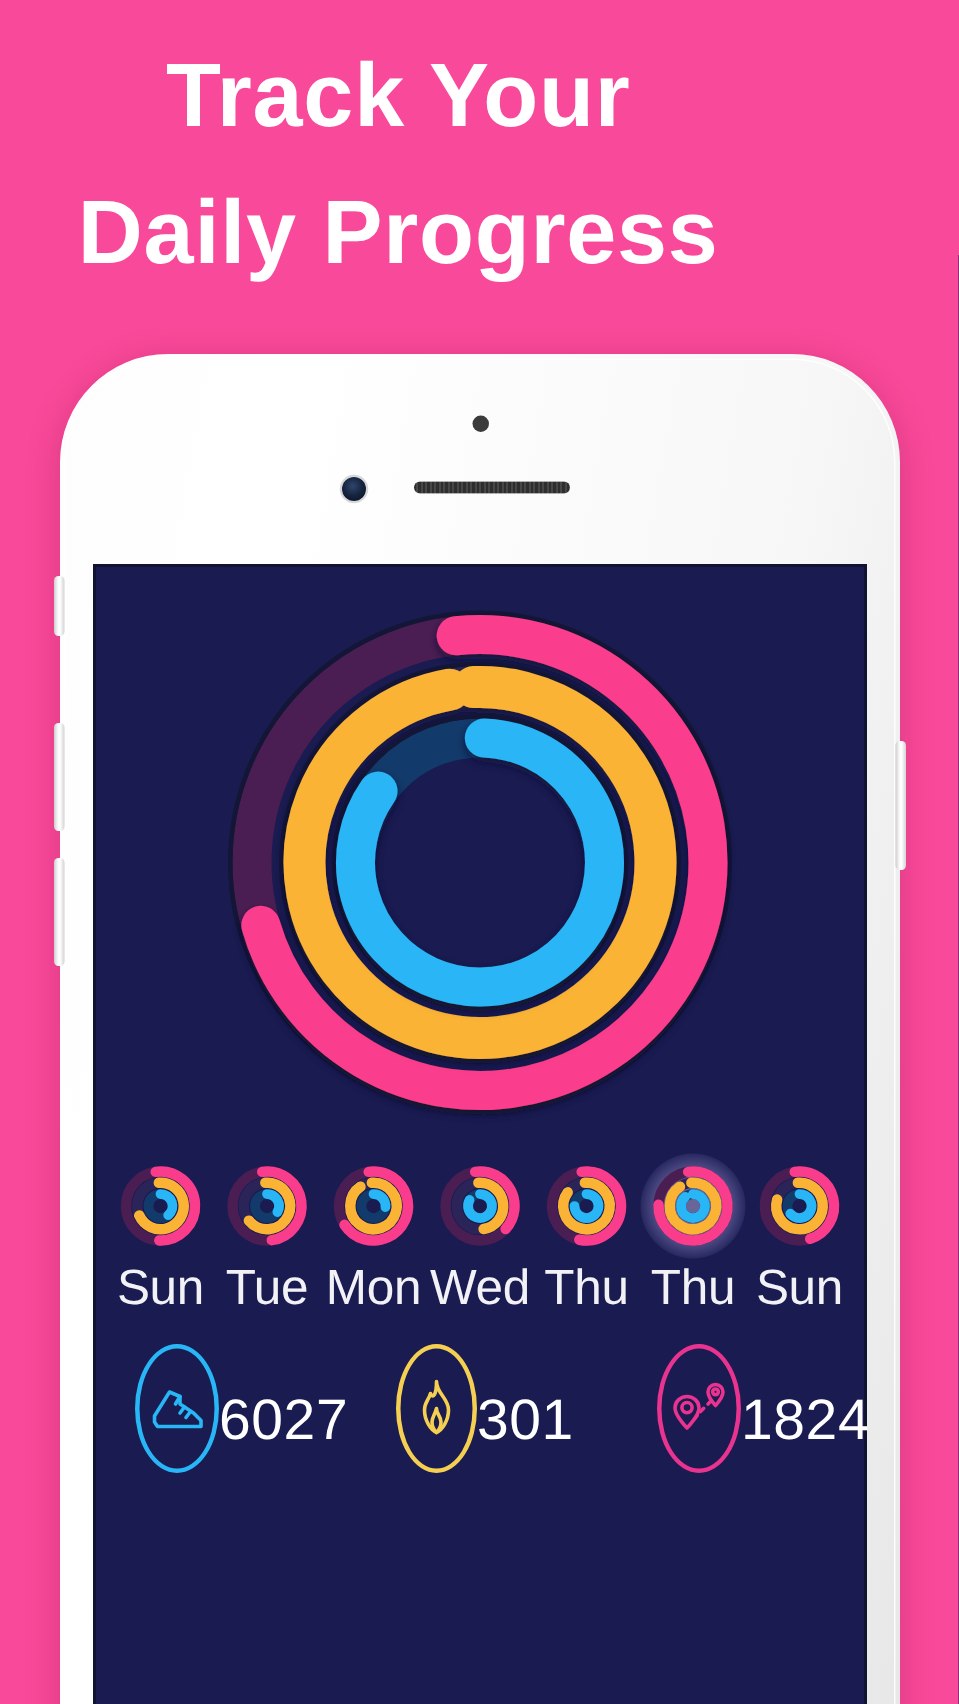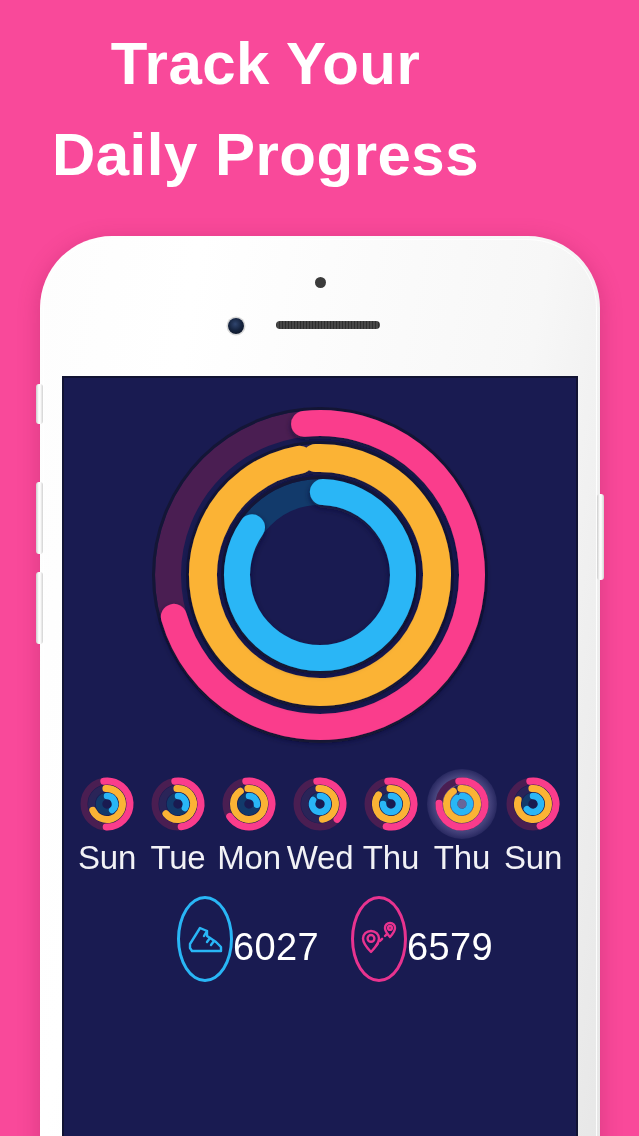--- a/index.html
+++ b/index.html
@@ -324,29 +324,38 @@
             <span style="line-height: 0;"><svg width="50" height="50" viewBox="0 0 50 50" fill="none" stroke="#29b6f6" stroke-width="2.4" stroke-linejoin="round" stroke-linecap="round">
         <path d="M10 30 L20 14 L27 17 L27 22 L36 28 L41 33 L41 37 L12 37 L10 34 Z"></path>
         <path d="M27 17 L24 22"></path>
                 <path d="M30 24 L27 28"></path>
                 <path d="M34 27 L31 31"></path>
       </svg></span>
           </div>
           <div class="stat-value">6027</div>
         </div>
         <div class="stat">
+          <div class="stat-badge" style="border-color: rgb(245, 207, 82);">
+            <span style="line-height: 0;"><svg width="48" height="48" viewBox="0 0 48 48" fill="none" stroke="#f5cf52" stroke-width="2.4" stroke-linejoin="round" stroke-linecap="round">
+        <path d="M24 6 C24 14 32 17 32 25 C32 32 28 38 24 40 C20 38 16 32 16 25 C16 20 19 18 20 14 C22 18 24 14 24 6 Z"></path>
+        <path d="M24 24 C24 28 27 29 27 33 C27 36 25 39 24 40 C23 39 21 36 21 33 C21 30 23 28 24 24 Z"></path>
+      </svg></span>
+          </div>
+          <div class="stat-value">301</div>
+        </div>
+        <div class="stat">
           <div class="stat-badge" style="border-color: rgb(232, 51, 143);">
             <span style="line-height: 0;"><svg width="50" height="50" viewBox="0 0 50 50" fill="none" stroke="#e8338f" stroke-width="2.4" stroke-linejoin="round" stroke-linecap="round">
         <path d="M17 17 C21.5 17 25 20.4 25 24.6 C25 29.8 17 38 17 38 C17 38 9 29.8 9 24.6 C9 20.4 12.5 17 17 17 Z"></path>
         <circle cx="17" cy="24.4" r="3.4"></circle>
         <path d="M36 9 C38.9 9 41 11.2 41 14 C41 17.4 36 23 36 23 C36 23 31 17.4 31 14 C31 11.2 33.1 9 36 9 Z"></path>
         <circle cx="36" cy="13.9" r="1.9"></circle>
         <path d="M22 32 L25 28" stroke-dasharray="3 3"></path>
         <path d="M26 27 L30 23" stroke-dasharray="3 3"></path>
         <path d="M31 22 L34 19" stroke-dasharray="3 3"></path>
       </svg></span>
           </div>
-          <div class="stat-value">6579</div>
+          <div class="stat-value">1824</div>
         </div>
       </div>
 
   </div>
 </div>
 
 </body></html>

